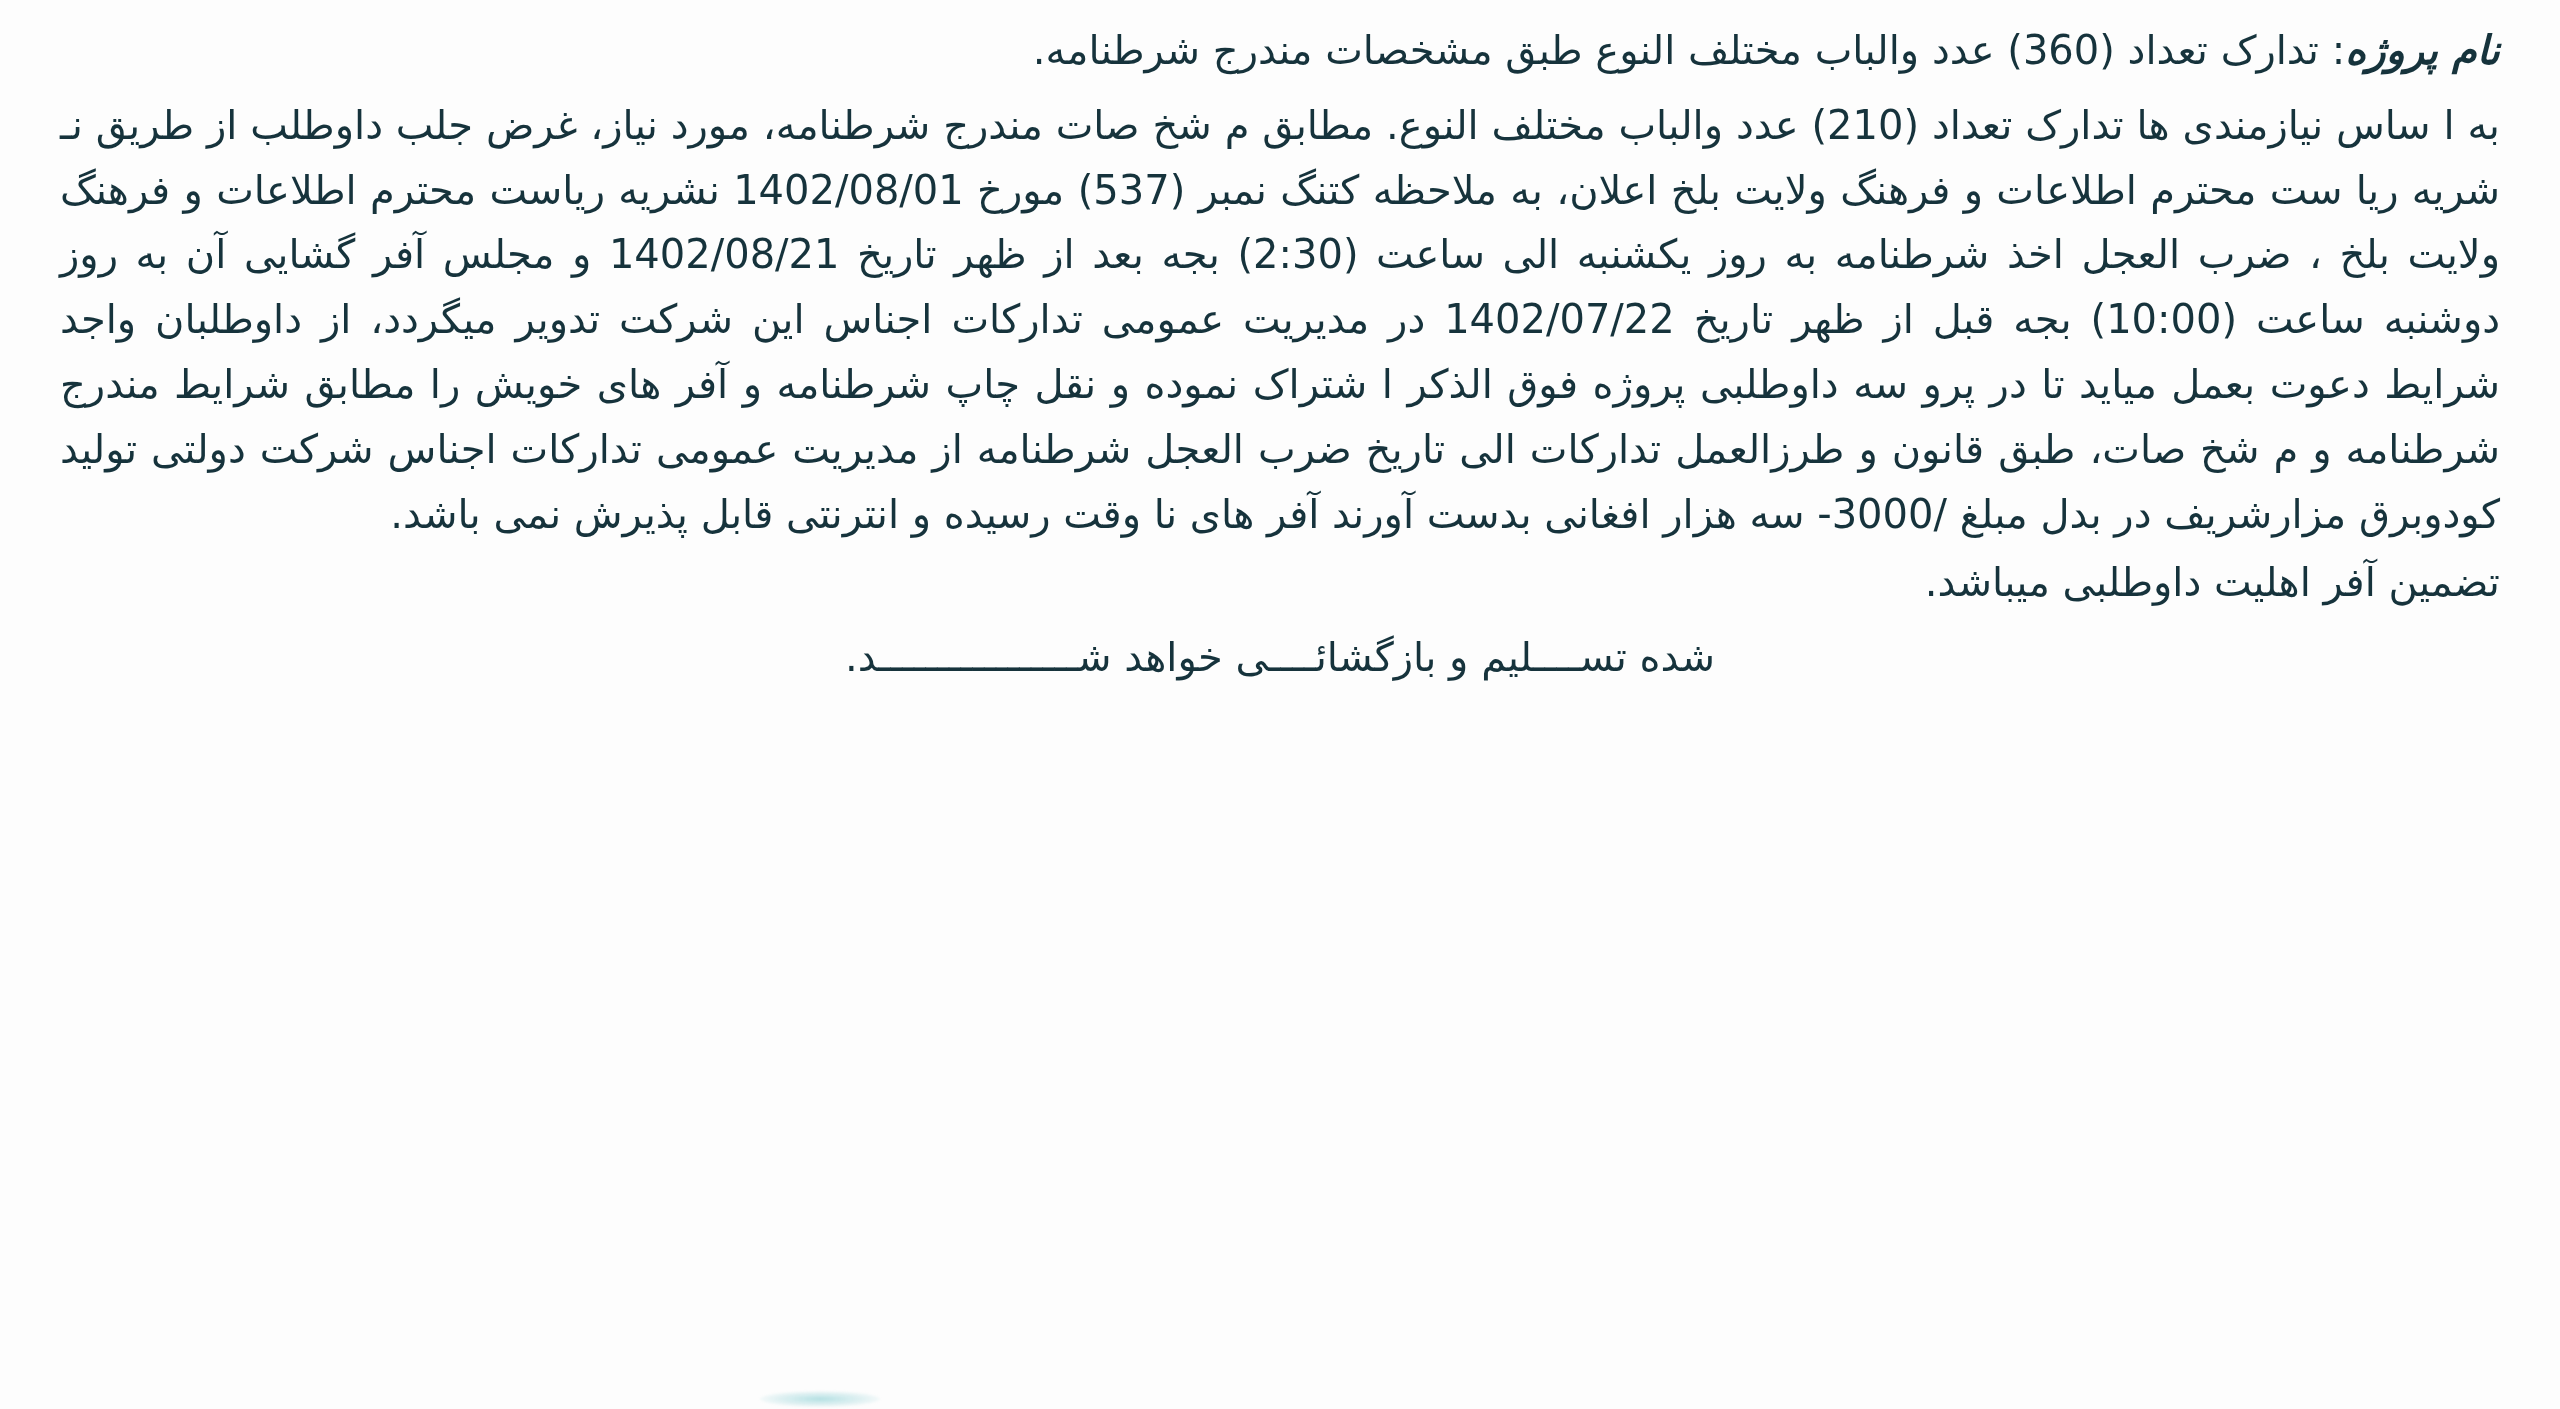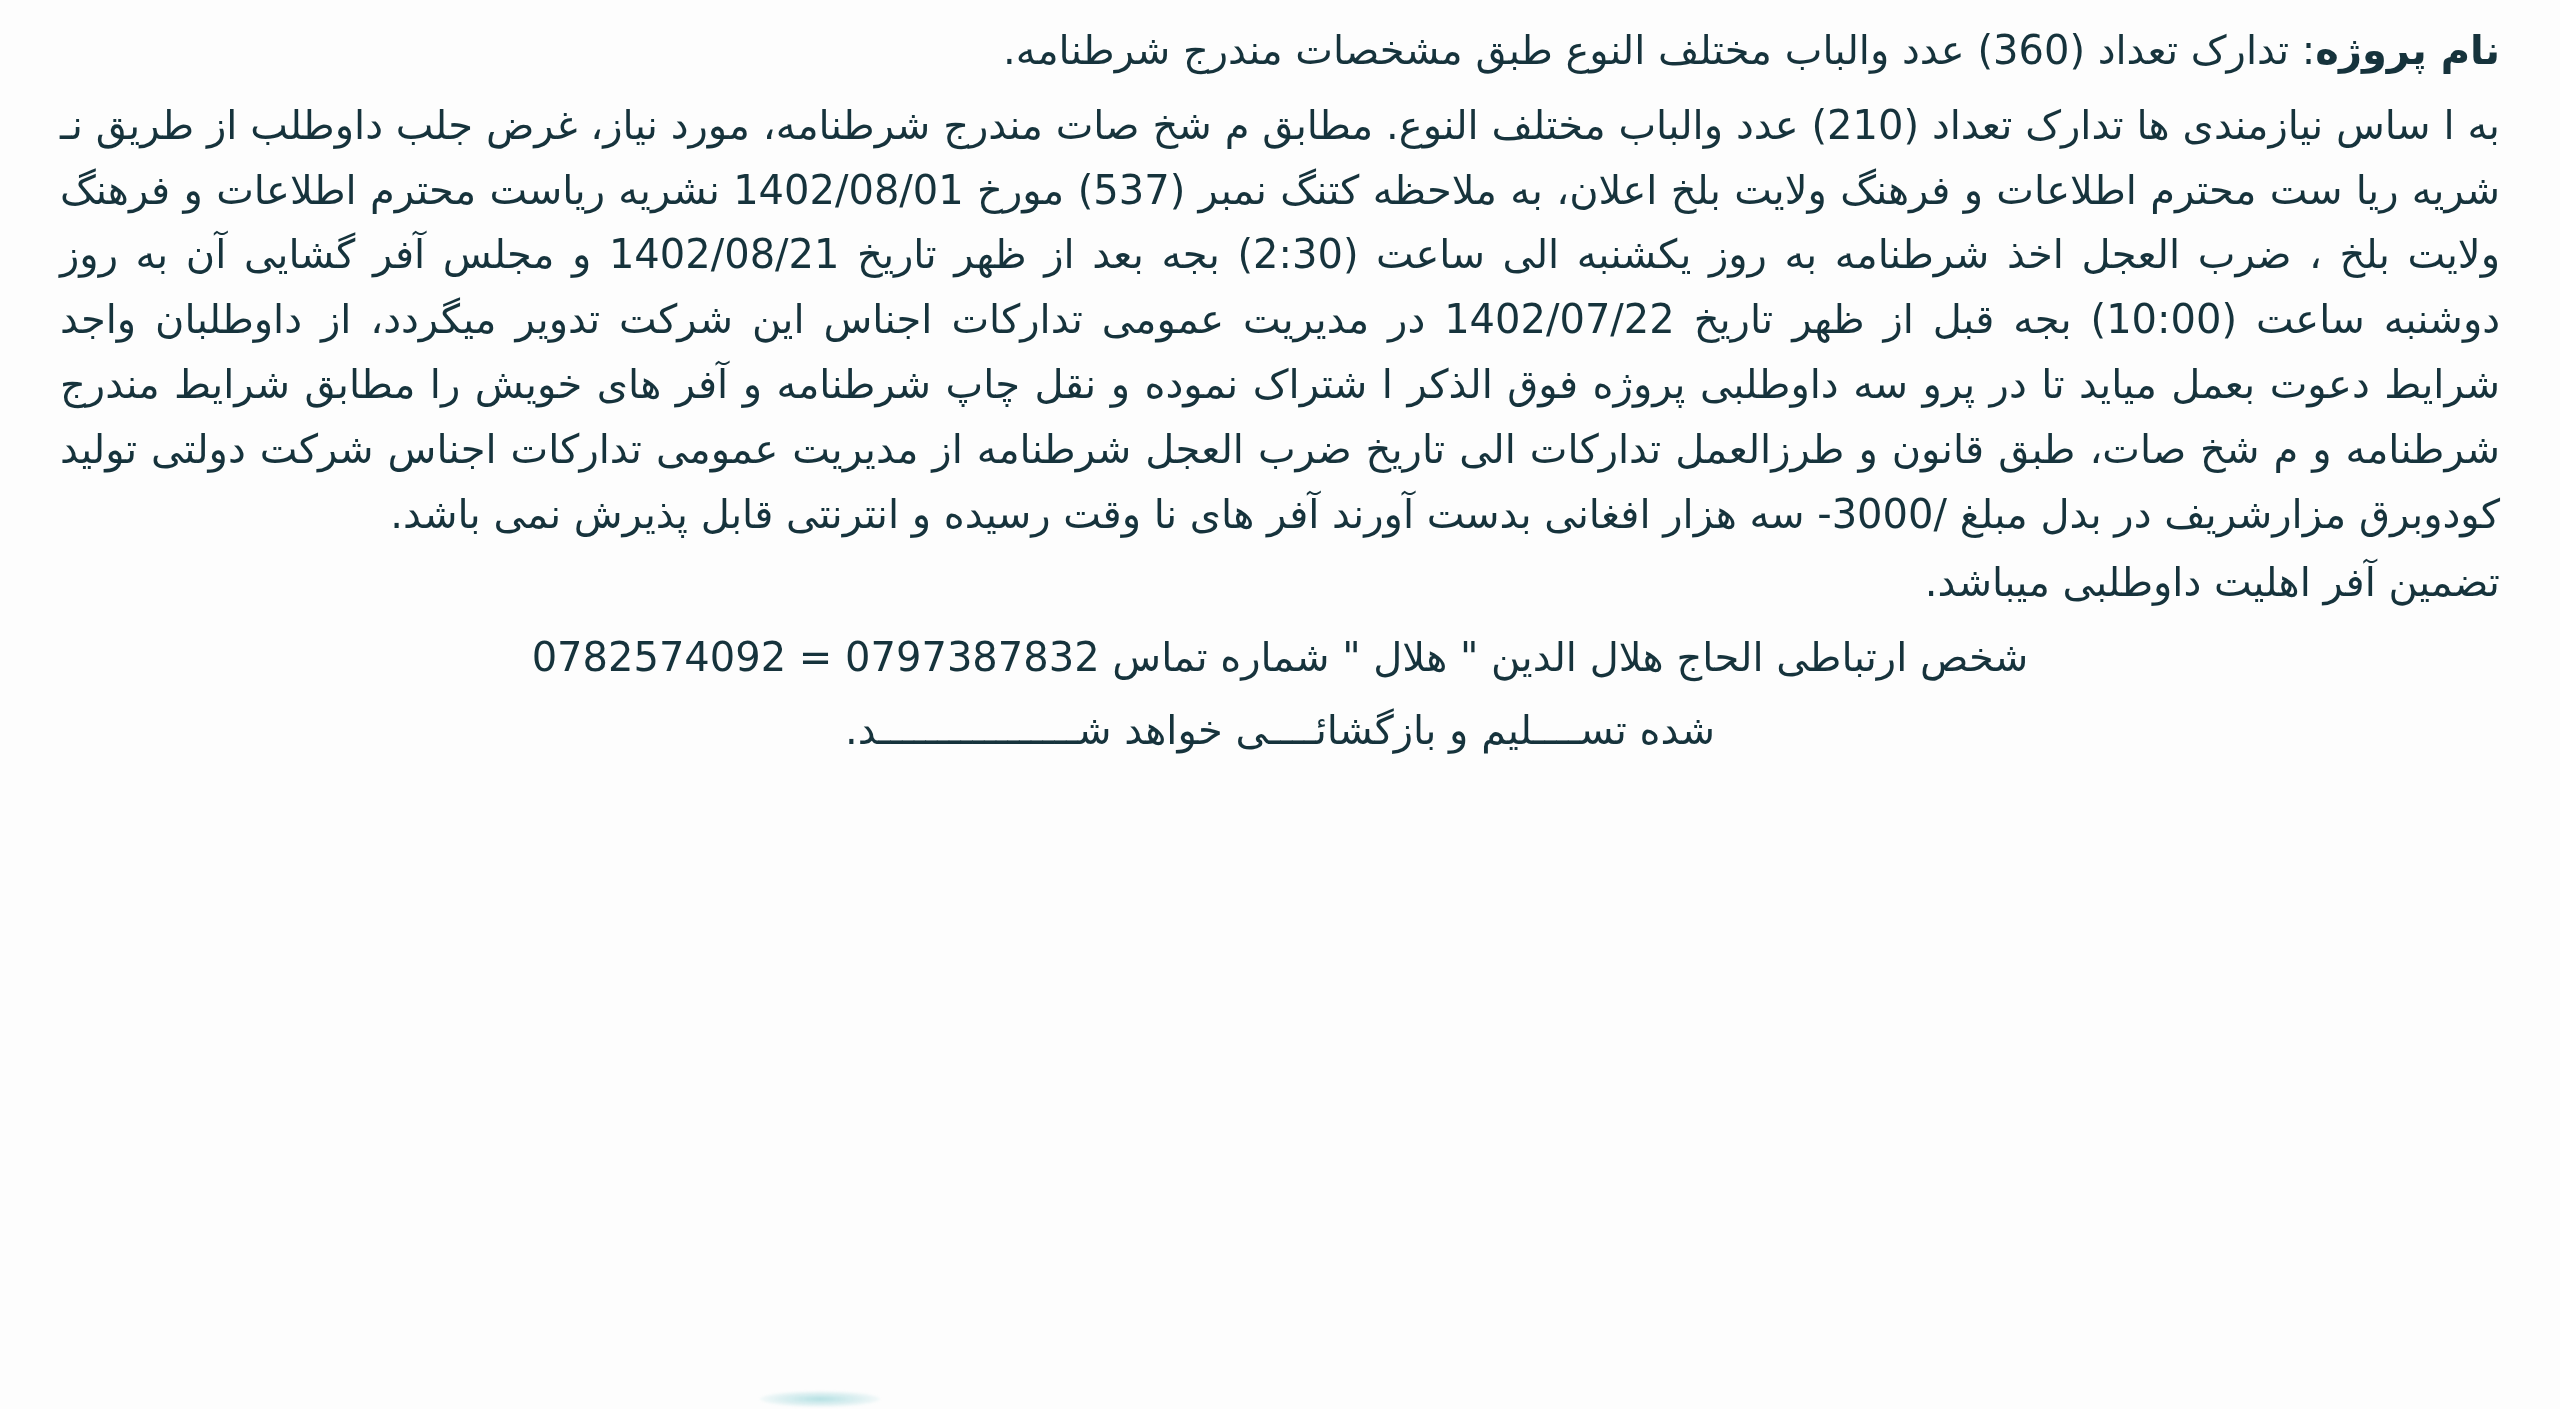--- a/index.html
+++ b/index.html
@@ -29,20 +29,21 @@
     line-height: 1.62;
     letter-spacing: 0.2px;
   }
   .para {
     margin: 0 0 6px 0;
     text-align: justify;
     text-justify: inter-word;
   }
   .lbl {
     font-weight: bold;
+    font-style: italic;
   }
   .p-project {
     margin-bottom: 10px;
   }
   .p-main {
     margin-bottom: 4px;
   }
   .p-guarantee {
     text-align: right;
     margin: 2px 0 10px 0;
@@ -84,20 +85,19 @@
     <p class="para p-project">
       <span class="lbl">نام پروژه</span><span>: تدارک تعداد (360) عدد والباب مختلف النوع طبق مشخصات مندرج شرطنامه.</span>
     </p>
 
     <p class="para p-main">به ا ساس نیازمندی ها تدارک تعداد (210) عدد والباب مختلف النوع. مطابق م شخ صات مندرج شرطنامه، مورد نیاز، غرض جلب داوطلب از طریق نـ شریه ریا ست محترم اطلاعات و فرهنگ ولایت بلخ اعلان، به ملاحظه کتنگ نمبر (537) مورخ 1402/08/01 نشریه ریاست محترم اطلاعات و فرهنگ ولایت بلخ ، ضرب العجل اخذ شرطنامه به روز یکشنبه الی ساعت (2:30) بجه بعد از ظهر تاریخ 1402/08/21 و مجلس آفر گشایی آن به روز دوشنبه ساعت (10:00) بجه قبل از ظهر تاریخ 1402/07/22 در مدیریت عمومی تدارکات اجناس این شرکت تدویر میگردد، از داوطلبان واجد شرایط دعوت بعمل میاید تا در پرو سه داوطلبی پروژه فوق الذکر ا شتراک نموده و نقل چاپ شرطنامه و آفر های خویش را مطابق شرایط مندرج شرطنامه و م شخ صات، طبق قانون و طرزالعمل تدارکات الی تاریخ ضرب العجل شرطنامه از مدیریت عمومی تدارکات اجناس شرکت دولتی تولید کودوبرق مزارشریف در بدل مبلغ /3000- سه هزار افغانی بدست آورند آفر های نا وقت رسیده و انترنتی قابل پذیرش نمی باشد.</p>
 
     <p class="para p-guarantee">تضمین آفر اهلیت داوطلبی میباشد.</p>
 
 
 
-    <p class="para p-contact">شخص ارتباطی الحاج هلال الدین " هلال " شماره تماس 0797387832 = 0782574092</p>
 
 
     <p class="para p-note-cont">شده تســــلیم و بازگشائــــی خواهد شـــــــــــــــــد.</p>
 
   </div>
   <div class="smudge"></div>
 </div>
 
 </body></html>

